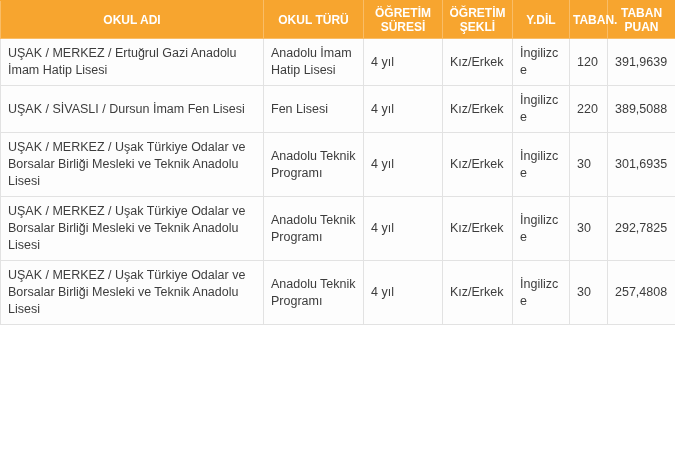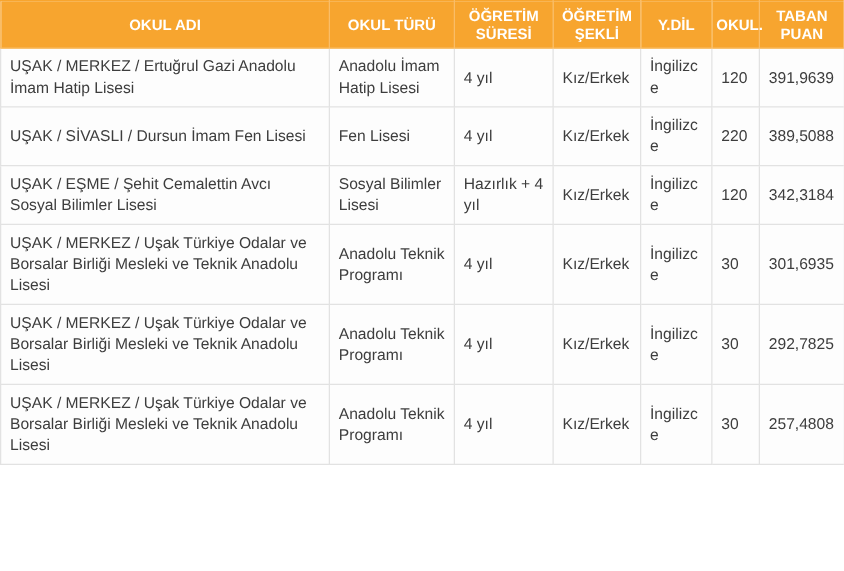--- a/index.html
+++ b/index.html
@@ -69,21 +69,21 @@
         <col style="width: 38px;">
         <col style="width: 68px;">
       </colgroup>
     <thead>
       <tr id="header-row">
           <th>OKUL ADI</th>
           <th>OKUL TÜRÜ</th>
           <th>ÖĞRETİM SÜRESİ</th>
           <th>ÖĞRETİM ŞEKLİ</th>
           <th>Y.DİL</th>
-          <th>OKUL.</th>
+          <th>TABAN.</th>
           <th>TABAN PUAN</th>
         </tr>
     </thead>
     <tbody id="table-body">
         <tr class="double">
           <td>UŞAK / MERKEZ / Ertuğrul Gazi Anadolu İmam Hatip Lisesi</td>
           <td>Anadolu İmam Hatip Lisesi</td>
           <td>4 yıl</td>
           <td>Kız/Erkek</td>
           <td>İngilizce</td>
@@ -91,29 +91,20 @@
           <td>391,9639</td>
         </tr>
         <tr class="single">
           <td>UŞAK / SİVASLI / Dursun İmam Fen Lisesi</td>
           <td>Fen Lisesi</td>
           <td>4 yıl</td>
           <td>Kız/Erkek</td>
           <td>İngilizce</td>
           <td>220</td>
           <td>389,5088</td>
-        </tr>
-        <tr class="double">
-          <td>UŞAK / EŞME / Şehit Cemalettin Avcı Sosyal Bilimler Lisesi</td>
-          <td>Sosyal Bilimler Lisesi</td>
-          <td>Hazırlık + 4 yıl</td>
-          <td>Kız/Erkek</td>
-          <td>İngilizce</td>
-          <td>120</td>
-          <td>342,3184</td>
         </tr>
         <tr class="double">
           <td>UŞAK / MERKEZ / Uşak Türkiye Odalar ve Borsalar Birliği Mesleki ve Teknik Anadolu Lisesi</td>
           <td>Anadolu Teknik Programı</td>
           <td>4 yıl</td>
           <td>Kız/Erkek</td>
           <td>İngilizce</td>
           <td>30</td>
           <td>301,6935</td>
         </tr>

